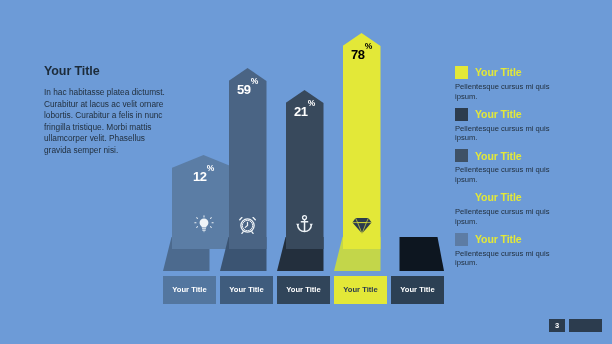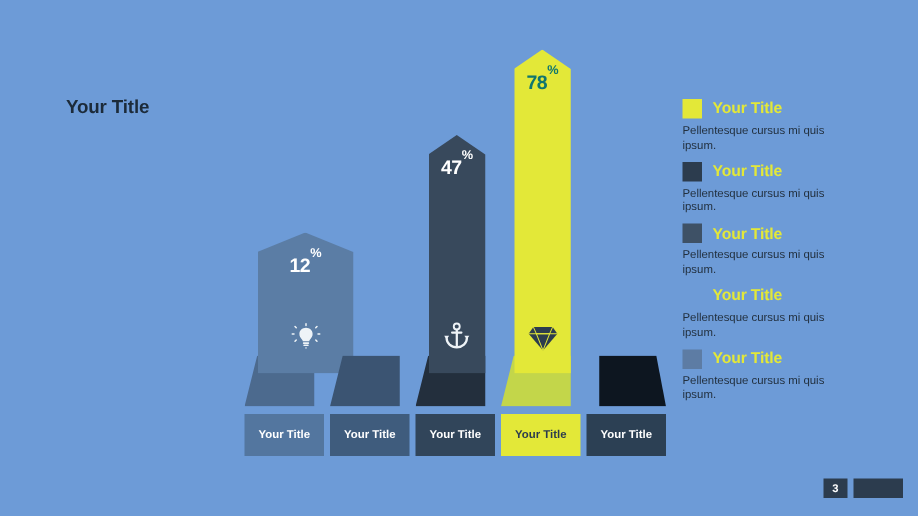--- a/index.html
+++ b/index.html
@@ -111,21 +111,21 @@
     top: 14px;
     left: 0;
     right: 0;
     text-align: center;
     color: #ffffff;
     font-size: 13px;
     font-weight: bold;
     letter-spacing: -0.3px;
     line-height: 1;
   }
-  .bar-pct.onlight { color: #0f766e; }
+  .bar-pct.onlight { color: #000000; }
   .bar-pct sup {
     font-size: 8.5px;
     font-weight: bold;
     top: -0.55em;
     position: relative;
   }
   .bar-icon {
     position: absolute;
     bottom: 14px;
     left: 0;
@@ -205,20 +205,21 @@
   }
 </style>
 </head>
 <body>
 
 <div id="slide">
 
 
   <div id="left-col">
     <h2 id="left-title">Your Title</h2>
+    <p id="left-body">In hac habitasse platea dictumst. Curabitur at lacus ac velit ornare lobortis. Curabitur a felis in nunc fringilla tristique. Morbi mattis ullamcorper velit. Phasellus gravida semper nisi.</p>
   </div>
 
   <div id="chart">
       <div class="bar-group" style="left: 0px; width: 53px; height: 248px;">
         <div class="bar-base" style="background: rgb(76, 106, 142); left: 0px; width: 53px; clip-path: polygon(8.5px 0px, 46.5px 0px, 46.5px 100%, 0px 100%);"></div>
         <div class="bar-shaft" style="background: rgb(91, 125, 165); left: 8.5px; width: 38px; height: 94px; padding-left: 26px;">
           <div class="bar-pct"><span>12</span><sup>%</sup></div>
           <div class="bar-icon">
             <svg width="20" height="20" viewBox="0 0 24 24" fill="#eef3f7">
     <path d="M12 4.2c-3 0-5.3 2.2-5.3 5 0 1.9 1.1 3.2 1.9 4.1.5.6.8 1 .8 1.6h5.2c0-.6.3-1 .8-1.6.8-.9 1.9-2.2 1.9-4.1 0-2.8-2.3-5-5.3-5z"></path>
@@ -232,26 +233,40 @@
     <rect x="19.7" y="2.4" width="1.2" height="2.6" rx="0.6" transform="rotate(45 20.3 3.7)"></rect>
     <rect x="3.1" y="13.2" width="1.2" height="2.6" rx="0.6" transform="rotate(45 3.7 14.5)"></rect>
     <rect x="19.7" y="13.2" width="1.2" height="2.6" rx="0.6" transform="rotate(-45 20.3 14.5)"></rect>
   </svg>
           </div>
         </div>
         <div class="bar-label" style="background: rgb(83, 118, 159); left: 0px; width: 53px;">Your Title</div>
       </div>
       <div class="bar-group" style="left: 57px; width: 53px; height: 248px;">
         <div class="bar-base" style="background: rgb(59, 84, 114); left: 0px; width: 53px; clip-path: polygon(8.5px 0px, 46.5px 0px, 46.5px 100%, 0px 100%);"></div>
+        <div class="bar-shaft" style="background: rgb(74, 100, 132); left: 8.5px; width: 38px; height: 181px;">
+          <div class="bar-pct"><span>59</span><sup>%</sup></div>
+          <div class="bar-icon">
+            <svg width="21" height="21" viewBox="0 0 24 24" fill="none" stroke="#eef3f7" stroke-width="1.5">
+    <circle cx="12" cy="13.2" r="7.6"></circle>
+    <circle cx="12" cy="13.2" r="5.9" stroke-width="1.1"></circle>
+    <path d="M12 9.6v3.6l-2.6 2.1" stroke-width="1.4" stroke-linecap="round"></path>
+    <path d="M5.6 4.1 3.1 6.6" stroke-linecap="round"></path>
+    <path d="M18.4 4.1 20.9 6.6" stroke-linecap="round"></path>
+    <path d="M7.2 20.2 5.6 22.2" stroke-linecap="round"></path>
+    <path d="M16.8 20.2 18.4 22.2" stroke-linecap="round"></path>
+  </svg>
+          </div>
+        </div>
         <div class="bar-label" style="background: rgb(63, 92, 125); left: 0px; width: 53px;">Your Title</div>
       </div>
       <div class="bar-group" style="left: 114px; width: 53px; height: 248px;">
         <div class="bar-base" style="background: rgb(35, 47, 61); left: 0px; width: 53px; clip-path: polygon(8.5px 0px, 46.5px 0px, 46.5px 100%, 0px 100%);"></div>
         <div class="bar-shaft" style="background: rgb(56, 73, 92); left: 8.5px; width: 38px; height: 159px;">
-          <div class="bar-pct"><span>47</span><sup>%</sup></div>
+          <div class="bar-pct"><span>21</span><sup>%</sup></div>
           <div class="bar-icon">
             <svg width="19" height="21" viewBox="0 0 24 24" fill="#eef3f7">
     <circle cx="12" cy="3.3" r="2.5" fill="none" stroke="#eef3f7" stroke-width="1.6"></circle>
     <rect x="11.1" y="5.6" width="1.9" height="15" rx="0.6"></rect>
     <rect x="7.2" y="7.6" width="9.6" height="1.8" rx="0.7"></rect>
     <path d="M3.4 12.6c0 5 3.9 8.3 8.6 8.3s8.6-3.3 8.6-8.3" fill="none" stroke="#eef3f7" stroke-width="1.9" stroke-linecap="round"></path>
     <path d="M1.4 11.1h4.2l-2.1 3.1z"></path>
     <path d="M18.4 11.1h4.2l-2.1 3.1z"></path>
   </svg>
           </div>

